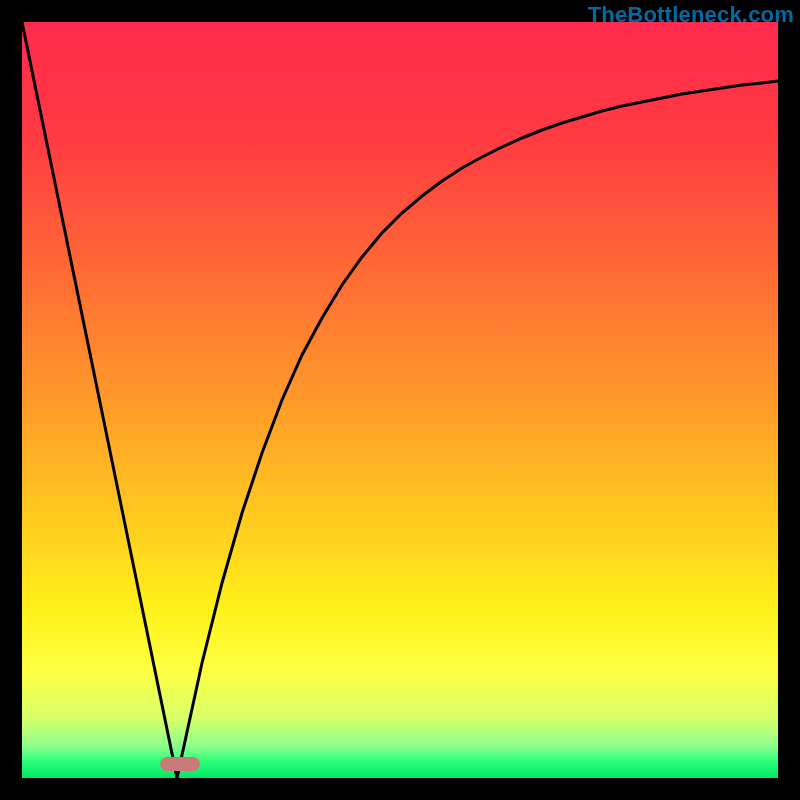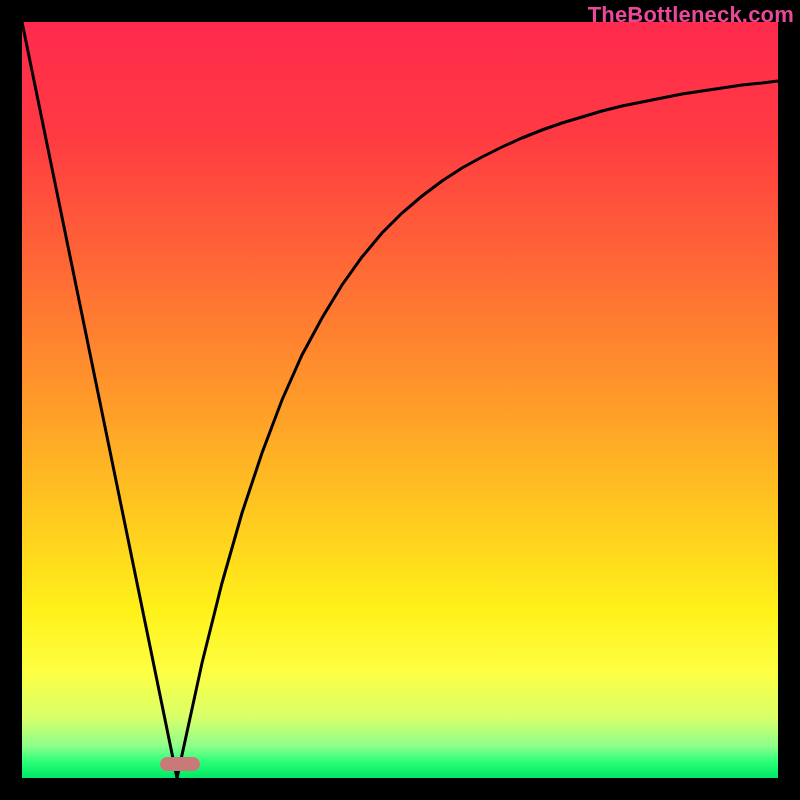--- a/index.html
+++ b/index.html
@@ -25,21 +25,21 @@
     width: 756px;
     height: 756px;
   }
   .watermark {
     position: absolute;
     top: 2px;
     right: 6px;
     font-family: Arial, Helvetica, sans-serif;
     font-size: 22px;
     font-weight: 600;
-    color: #ec4899;
+    color: #0369a1;
     letter-spacing: 0.2px;
   }
   .marker {
     position: absolute;
     border-radius: 10px;
   }
 </style>
 </head>
 <body>
 

